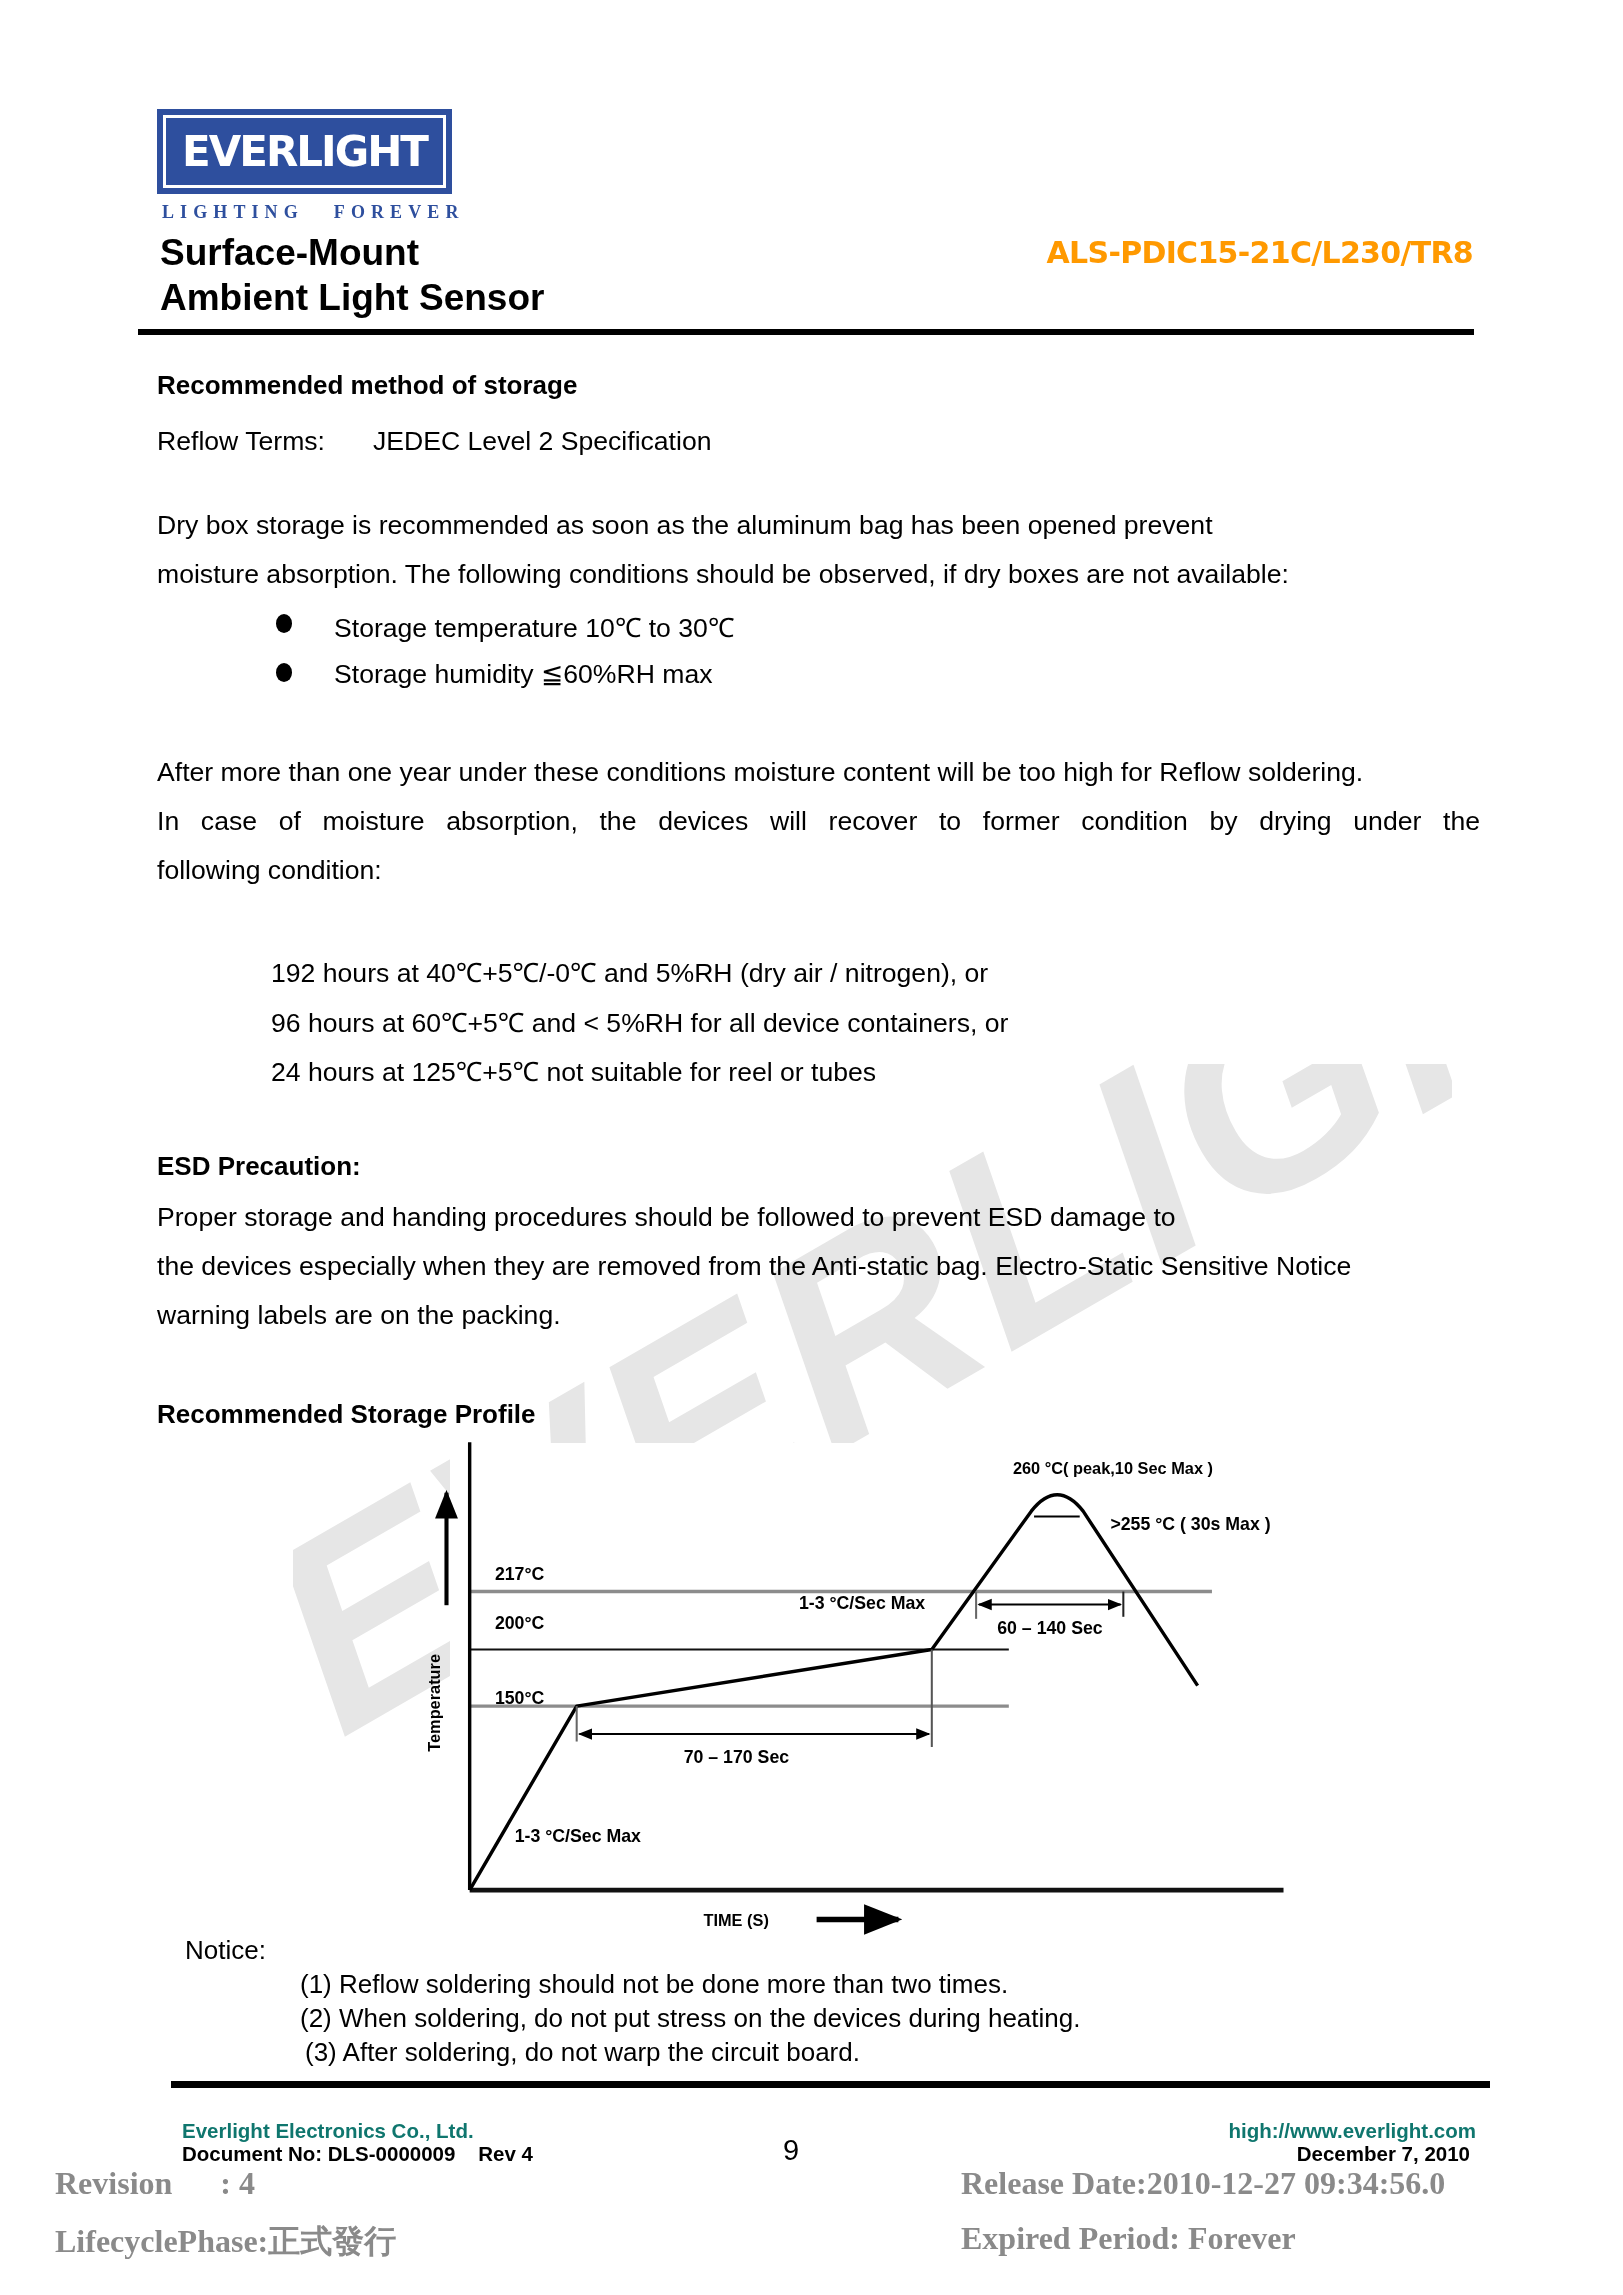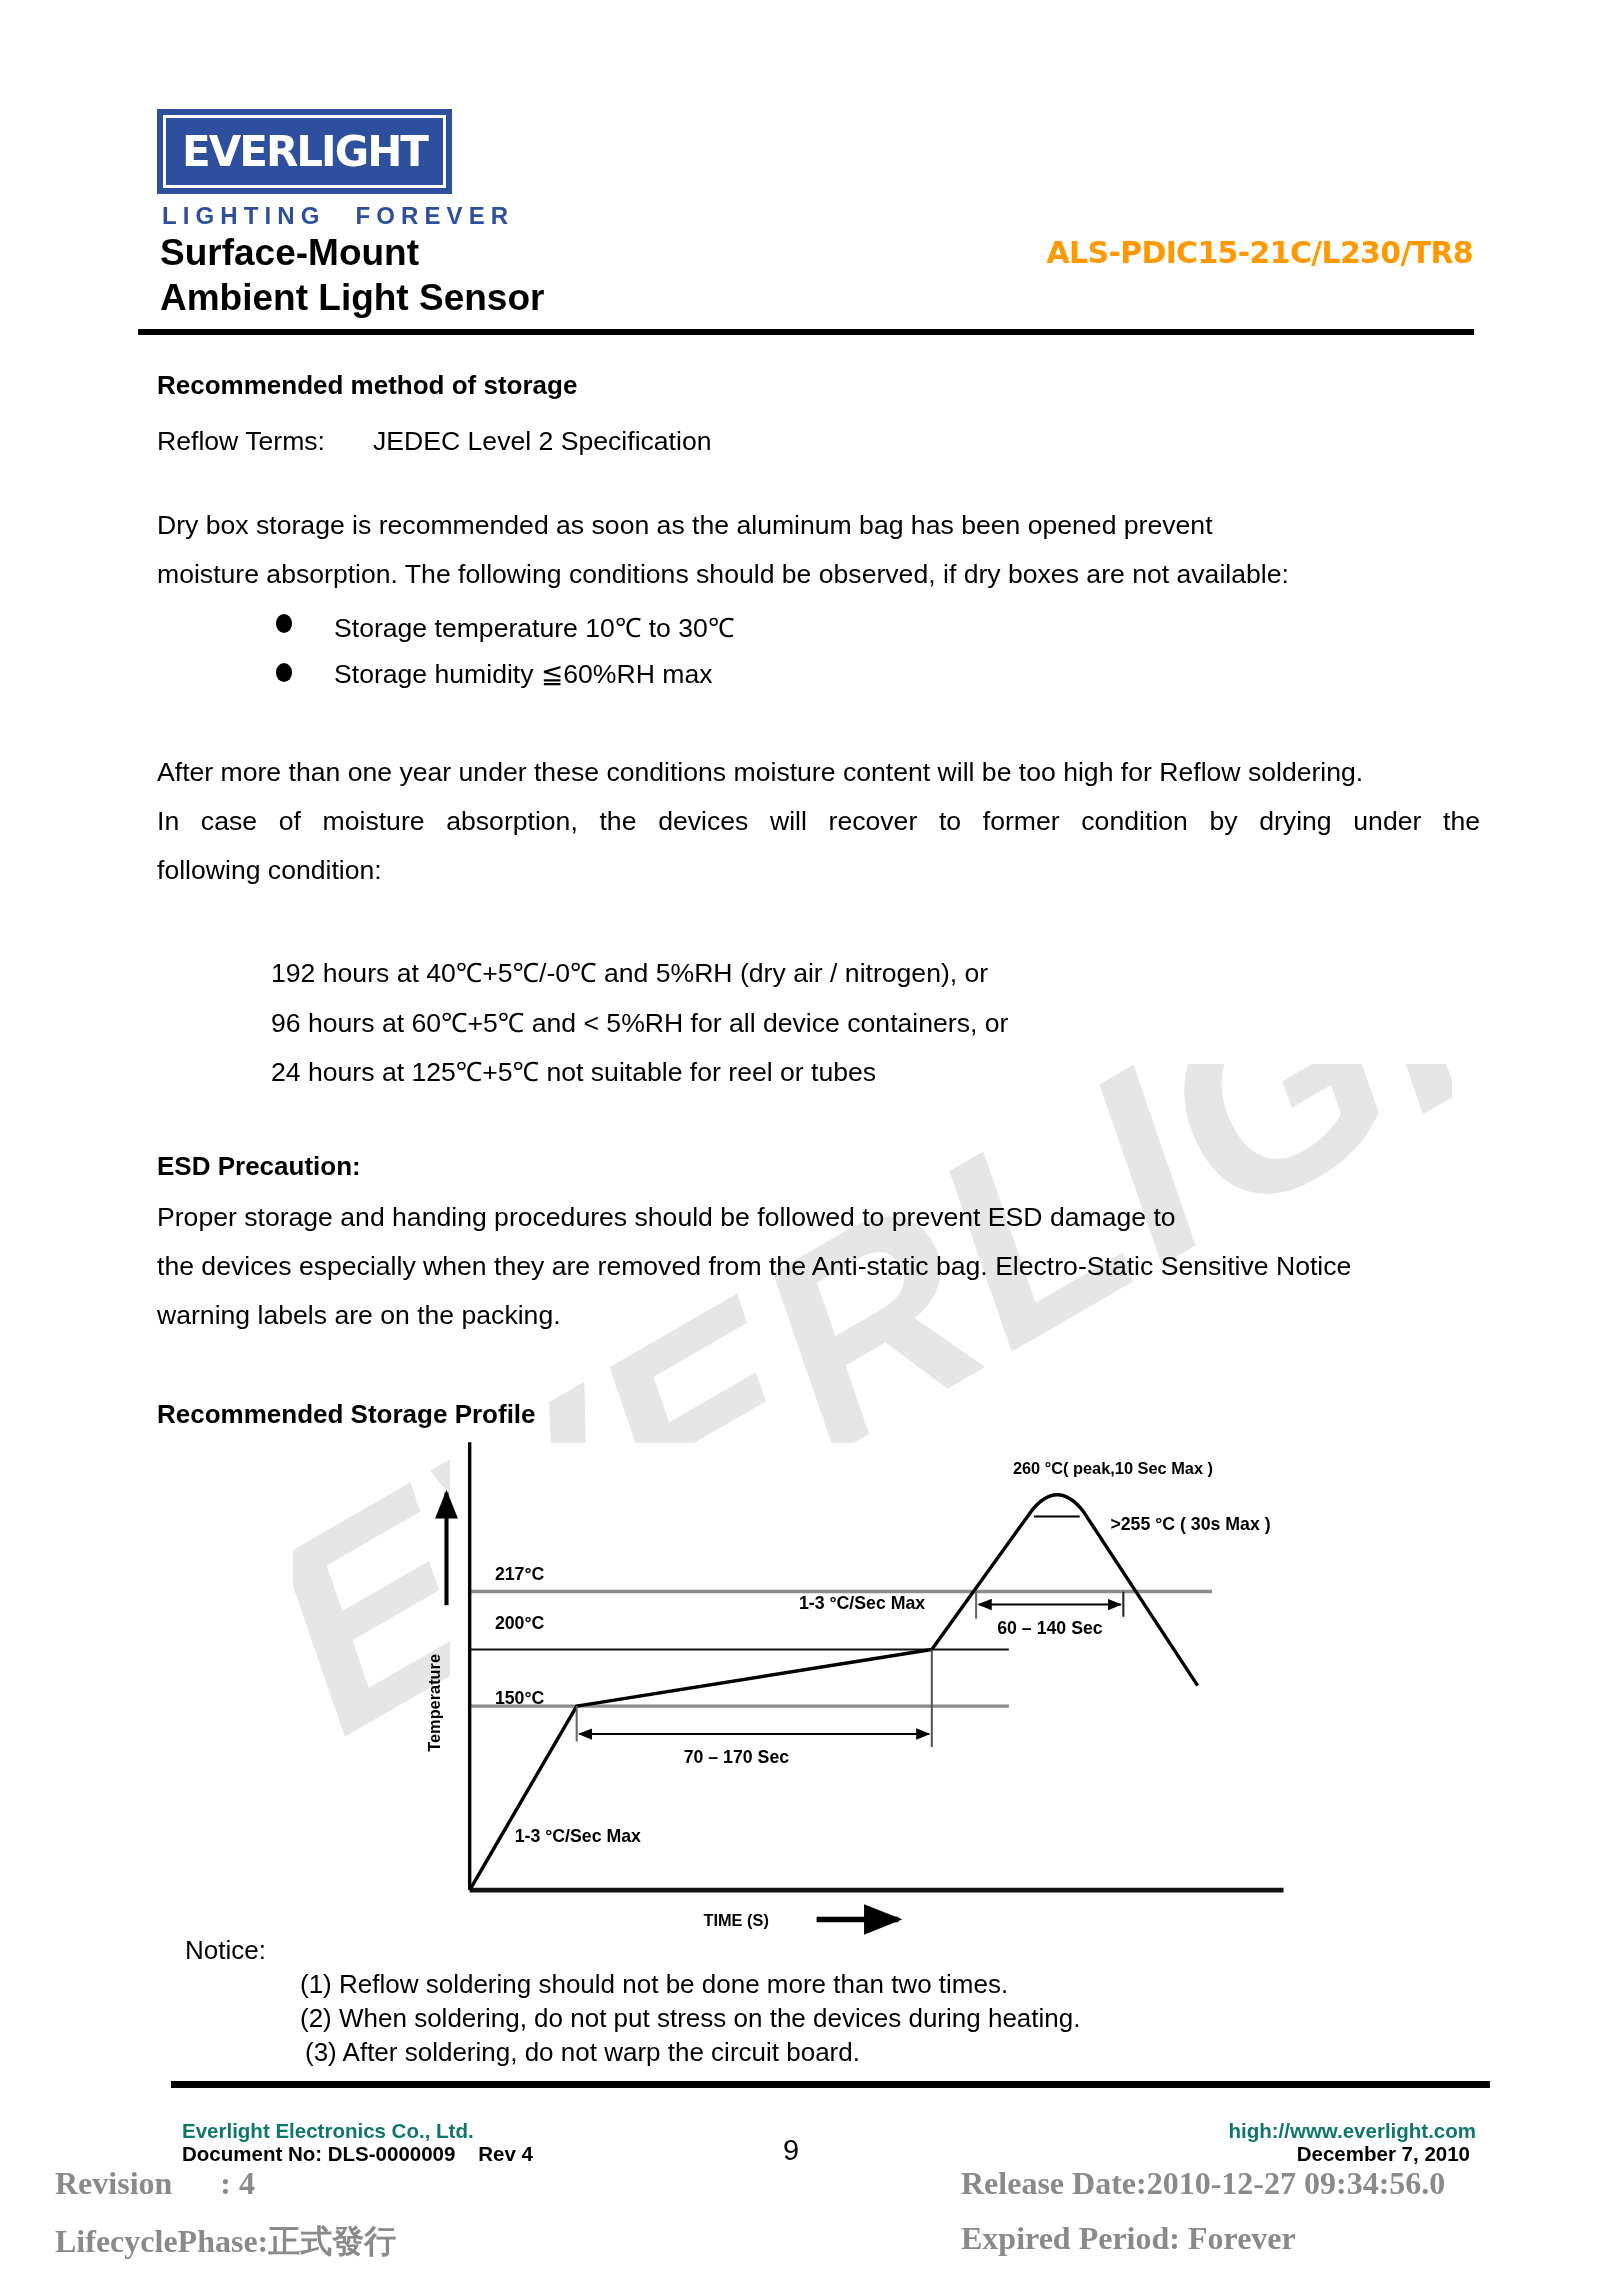--- a/index.html
+++ b/index.html
@@ -12,21 +12,21 @@
                pointer-events: none; z-index: 0; }
 
   
   #logo-box { left: 157px; top: 109px; width: 295px; height: 85px; background: #2e4f9e;
               box-sizing: border-box; padding: 6.1px; }
   #logo-inner { width: 100%; height: 100%; border: 3.4px solid #ffffff; box-sizing: border-box;
                 display: flex; align-items: center; justify-content: center;
                 color: #fff; font-weight: bold; font-size: 42px; letter-spacing: -2px;
                 font-family: "DejaVu Sans", sans-serif; }
   #logo-tagline { left: 162px; top: 202px; width: 286px; color: #2e4f9e; font-weight: bold;
-                  font-size: 24px; letter-spacing: 6.1px; font-family: Liberation Sans, sans-serif;
+                  font-size: 18px; letter-spacing: 6.1px; font-family: Liberation Serif, serif;
                   white-space: nowrap; }
   #logo-tagline .sp { display: inline-block; width: 30px; }
 
   .hdr-title { left: 160px; font-size: 37px; font-weight: bold; white-space: nowrap; }
   #part-number { right: 150px; top: 235px; font-size: 30px; font-weight: bold; color: #ff9900;
                  font-family: "DejaVu Sans", sans-serif; letter-spacing: -0.7px; white-space: nowrap; }
   #header-rule { left: 138px; top: 329px; width: 1336px; height: 6.1px; background: #000; }
 
   .h2 { font-size: 26px; font-weight: bold; white-space: nowrap; }
   .p { font-size: 26.6px; white-space: nowrap; }

